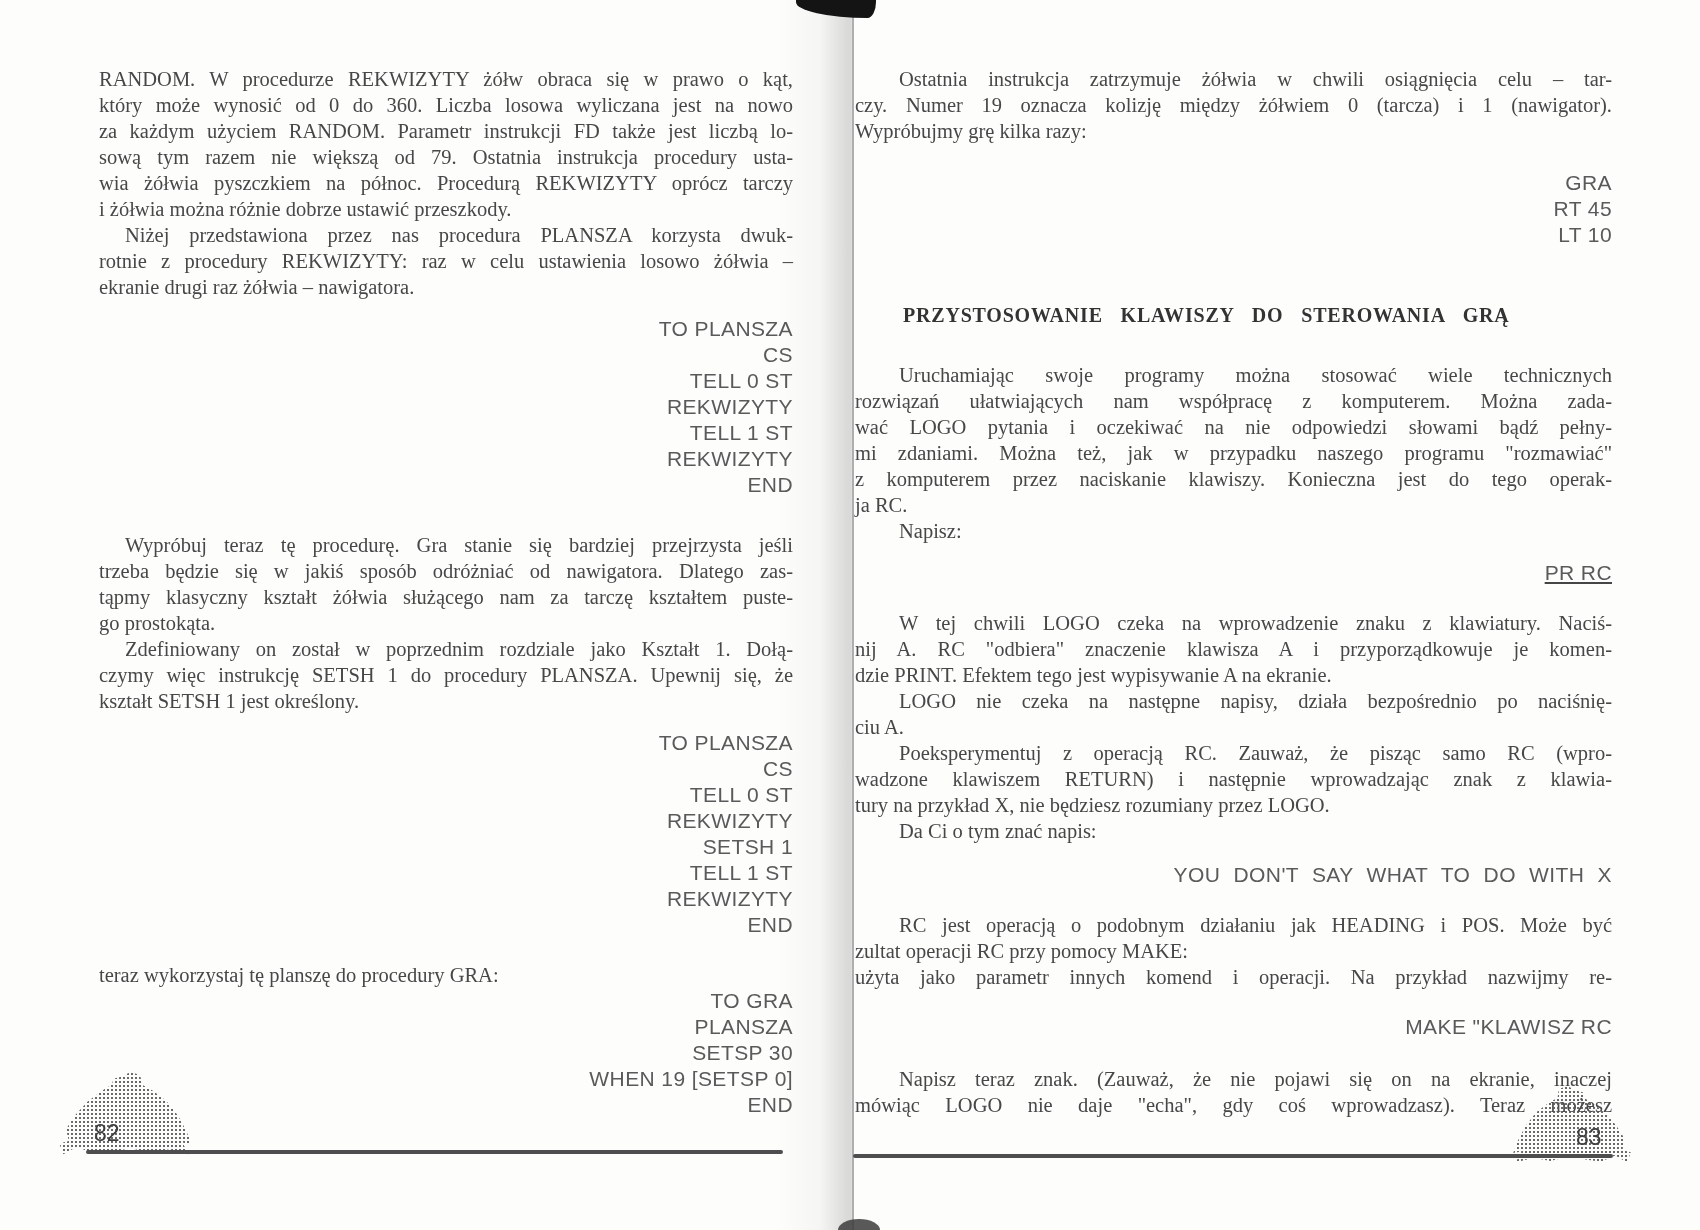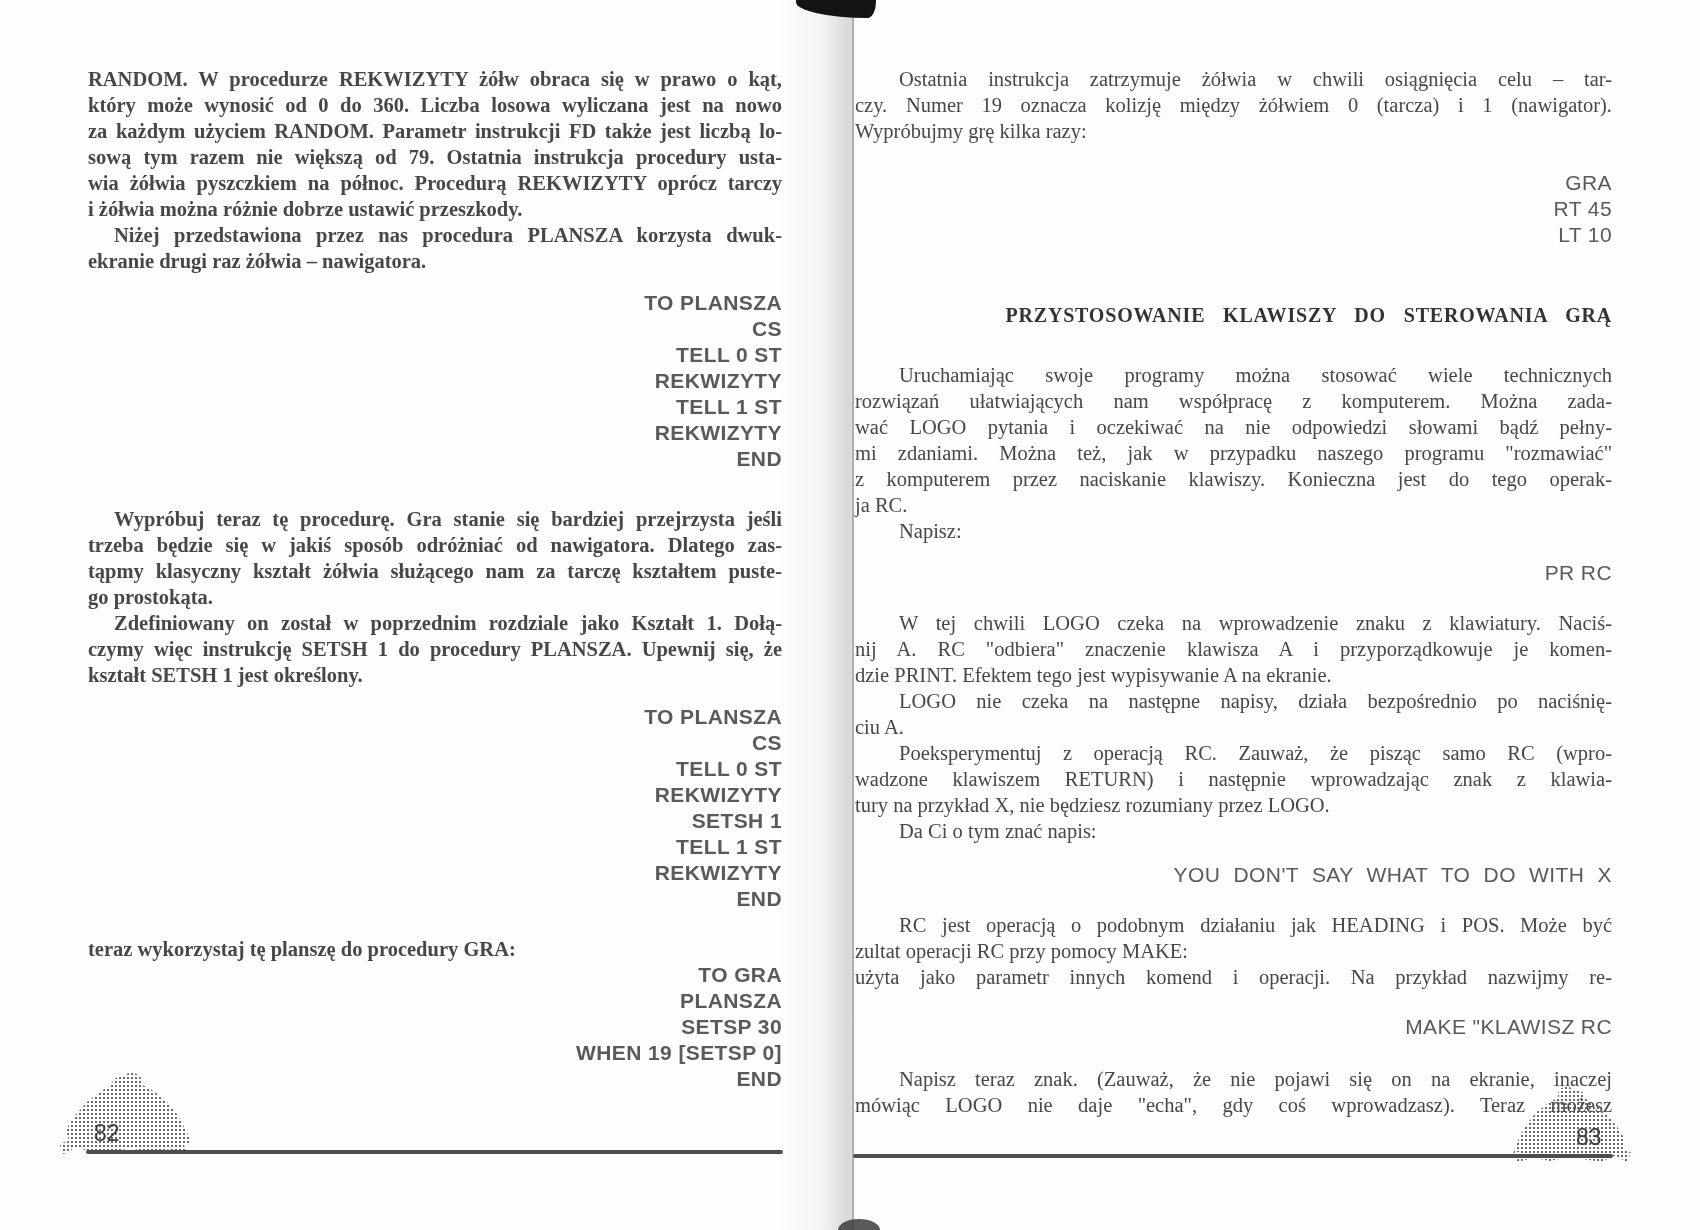--- a/index.html
+++ b/index.html
@@ -2,21 +2,21 @@
 <html><head>
 <meta charset="utf-8">
 <style>
   html,body{margin:0;padding:0;background:#e8e8e8;}
   .canvas{
     position:relative;width:1700px;height:1230px;background:#fdfdfc;
     overflow:hidden;font-family:"Liberation Serif", serif;color:#454545;
   }
   
   .page{position:absolute;top:66px;}
-  .page-left{left:88px;width:694px;font-weight:bold;}
+  .page-left{left:99px;width:694px;}
   .page-right{left:855px;width:757px;}
 
   .bodyline{
     font-size:20.5px;line-height:26px;white-space:nowrap;
     text-align:justify;color:#474747;
   }
   .j{text-align:justify;text-align-last:justify;}
   .l{text-align:center;text-align-last:left;}
   .ind-l{padding-left:26px;}
   .ind-r{padding-left:44px;}
@@ -26,21 +26,20 @@
   .codeline{
     font-family:"Liberation Sans", sans-serif;font-size:21px;line-height:26px;
     color:#5a5a5a;letter-spacing:0.4px;white-space:nowrap;text-align:right;
   }
   .wide-words{word-spacing:7px;}
 
   .section-heading{
     font-size:20px;font-weight:bold;color:#333;line-height:26px;
     letter-spacing:0.8px;word-spacing:12px;margin:54px 0 34px 48px;
     white-space:nowrap;
-    text-align:right;
   }
 
   
   .spine-shadow{
     position:absolute;left:778px;top:0;width:76px;height:1230px;
     background:linear-gradient(to right,
       rgba(120,120,120,0) 0%, rgba(120,120,120,0.06) 55%,
       rgba(90,90,90,0.22) 92%, rgba(150,150,150,0.35) 96%,
       rgba(200,200,200,0.08) 100%);
   }
@@ -93,20 +92,21 @@
     <div>
       <div class="bodyline j">RANDOM. W procedurze REKWIZYTY żółw obraca się w prawo o kąt,</div>
       <div class="bodyline j">który może wynosić od 0 do 360. Liczba losowa wyliczana jest na nowo</div>
       <div class="bodyline j">za każdym użyciem RANDOM. Parametr instrukcji FD także jest liczbą lo-</div>
       <div class="bodyline j">sową tym razem nie większą od 79. Ostatnia instrukcja procedury usta-</div>
       <div class="bodyline j">wia żółwia pyszczkiem na północ. Procedurą REKWIZYTY oprócz tarczy</div>
       <div class="bodyline l">i żółwia można różnie dobrze ustawić przeszkody.</div>
     </div>
     <div>
       <div class="bodyline j ind-l">Niżej przedstawiona przez nas procedura PLANSZA korzysta dwuk-</div>
+      <div class="bodyline j">rotnie z procedury REKWIZYTY: raz w celu ustawienia losowo żółwia –</div>
       <div class="bodyline l">ekranie drugi raz żółwia – nawigatora.</div>
     </div>
 
     <div class="codeblock">
       <div class="codeline">TO PLANSZA</div>
       <div class="codeline">CS</div>
       <div class="codeline">TELL 0 ST</div>
       <div class="codeline">REKWIZYTY</div>
       <div class="codeline">TELL 1 ST</div>
       <div class="codeline">REKWIZYTY</div>
@@ -169,21 +169,21 @@
       <div class="bodyline j">rozwiązań ułatwiających nam współpracę z komputerem. Można zada-</div>
       <div class="bodyline j">wać LOGO pytania i oczekiwać na nie odpowiedzi słowami bądź pełny-</div>
       <div class="bodyline j">mi zdaniami. Można też, jak w przypadku naszego programu "rozmawiać"</div>
       <div class="bodyline j">z komputerem przez naciskanie klawiszy. Konieczna jest do tego operak-</div>
       <div class="bodyline l">ja RC.</div>
     </div>
     <div>
       <div class="bodyline l ind-r">Napisz:</div>
     </div>
 
-    <div class="codeblock codeblock-r" style="margin-top:16px;margin-bottom:24px;">
+    <div class="codeblock codeblock-r" style="margin-top:16px;margin-bottom:24px;text-decoration:underline;">
       <div class="codeline">PR RC</div>
     </div>
 
     <div>
       <div class="bodyline j ind-r">W tej chwili LOGO czeka na wprowadzenie znaku z klawiatury. Naciś-</div>
       <div class="bodyline j">nij A. RC "odbiera" znaczenie klawisza A i przyporządkowuje je komen-</div>
       <div class="bodyline l">dzie PRINT. Efektem tego jest wypisywanie A na ekranie.</div>
     </div>
     <div>
       <div class="bodyline j ind-r">LOGO nie czeka na następne napisy, działa bezpośrednio po naciśnię-</div>

